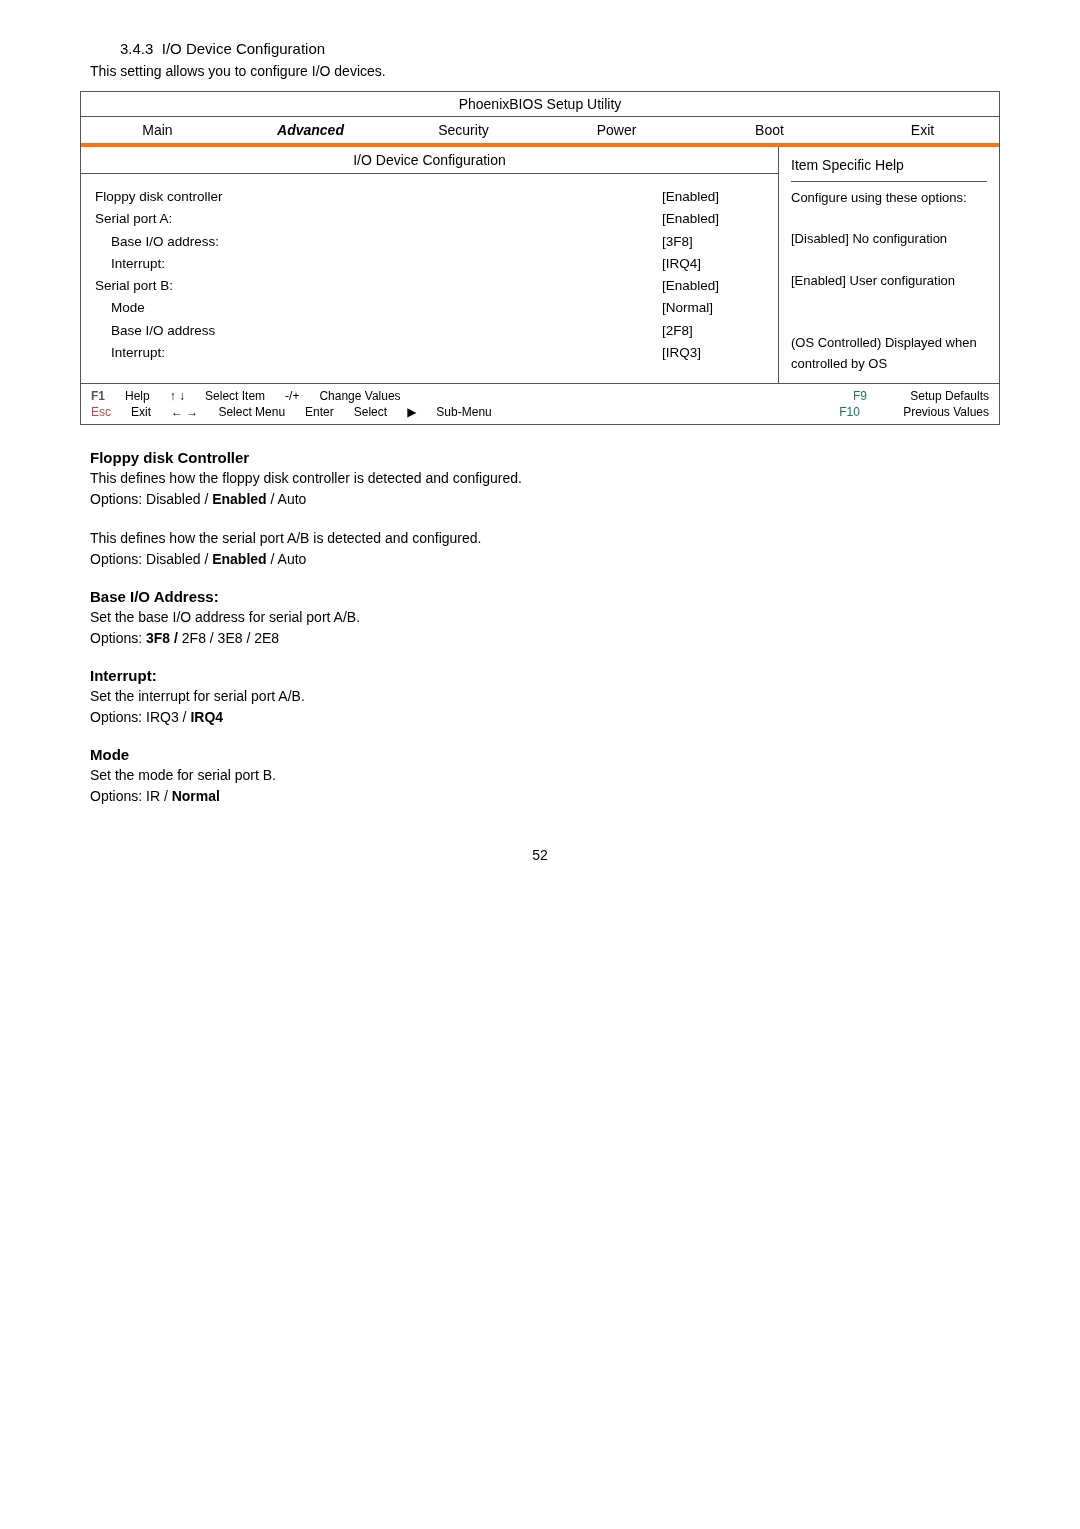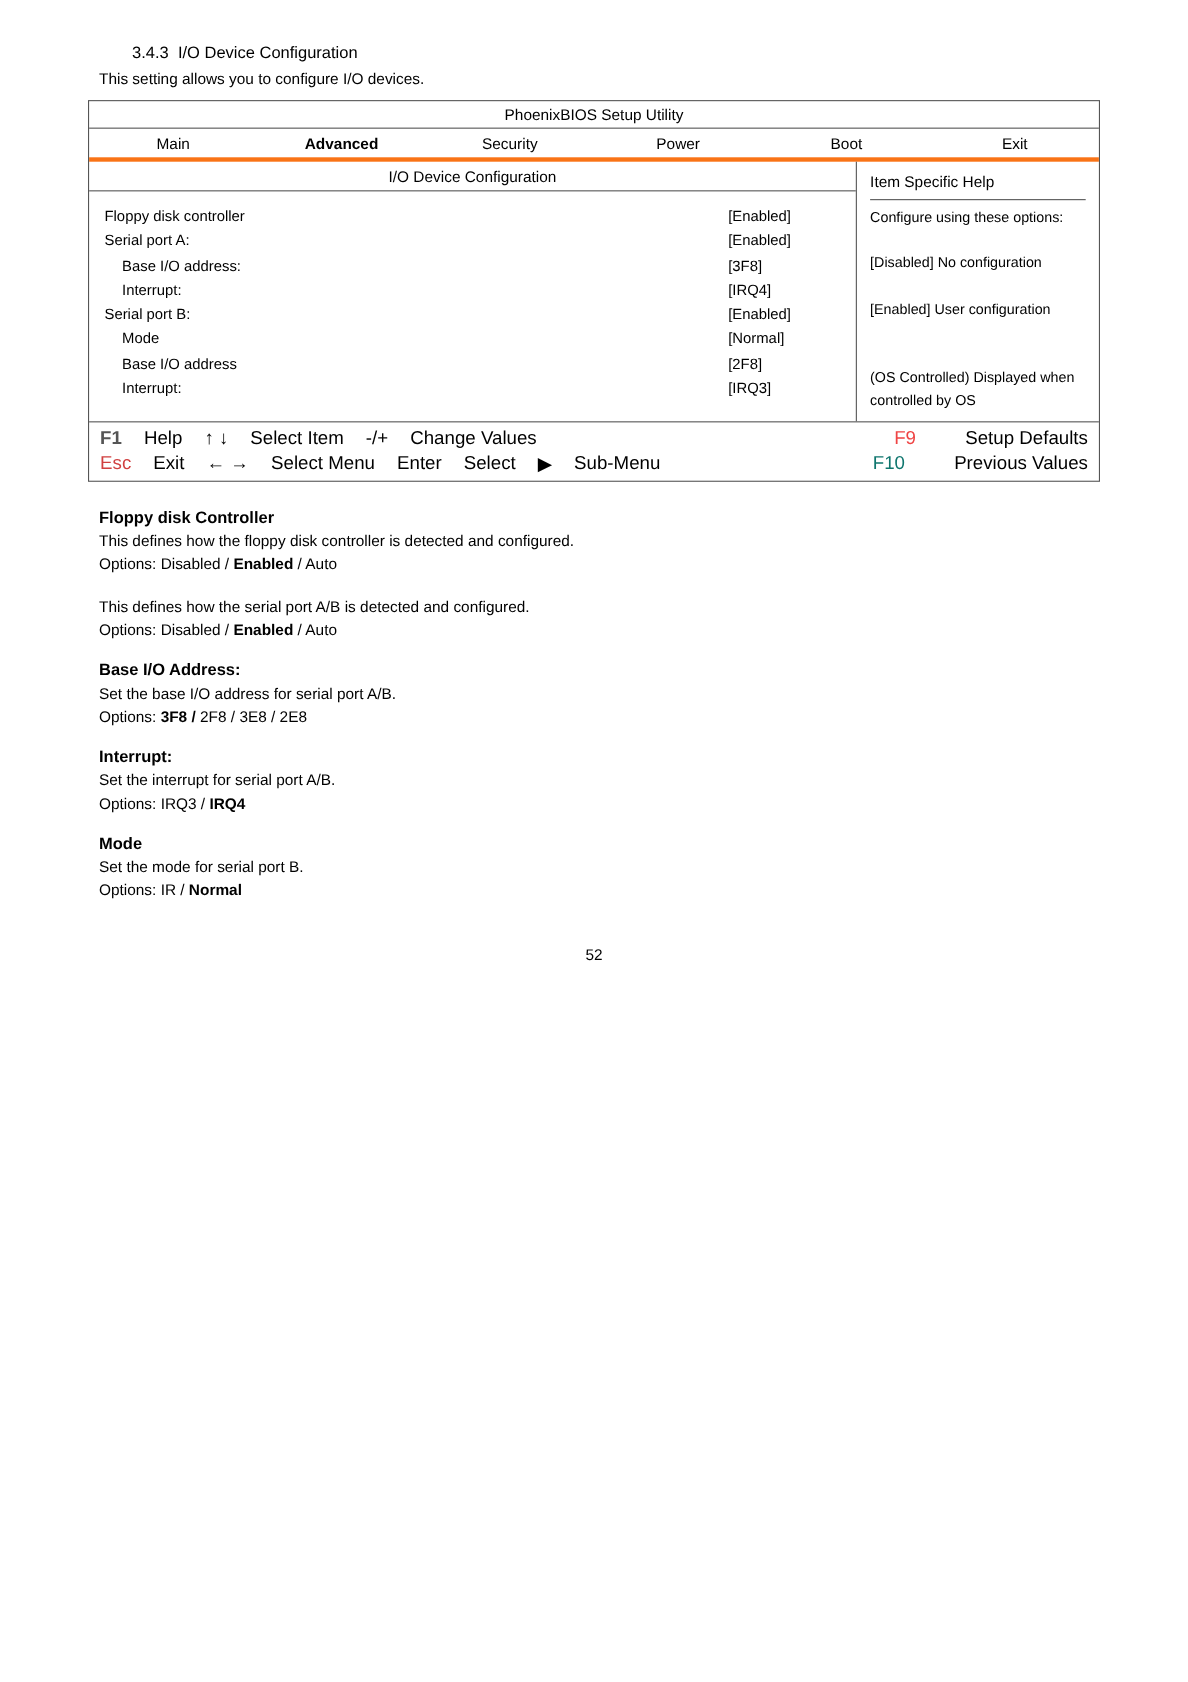--- a/index.html
+++ b/index.html
@@ -49,20 +49,21 @@
 
     .bios-menu-item {
       flex: 1;
       text-align: center;
       font-size: 14px;
       padding: 2px 8px;
     }
 
     .bios-menu-item.active {
       font-weight: bold;
+      font-style: italic;
     }
 
     .bios-content-area {
       display: flex;
       flex-direction: row;
     }
 
     .bios-left {
       flex: 1;
       border-right: 1px solid #555;
@@ -108,21 +109,21 @@
     .bios-right-header {
       border-bottom: 1px solid #555;
       padding-bottom: 4px;
       margin-bottom: 6px;
       font-size: 14px;
     }
 
     .bios-footer {
       border-top: 1px solid #555;
       padding: 5px 10px;
-      font-size: 17px;
+      font-size: 12px;
       display: flex;
       flex-direction: column;
       gap: 2px;
     }
 
     .bios-footer-row {
       display: flex;
       flex-direction: row;
       gap: 20px;
       align-items: center;
@@ -135,21 +136,21 @@
 
     .bios-footer-esc {
       color: #d04040;
     }
 
     .bios-footer-f10 {
       color: #0f766e;
     }
 
     .bios-footer-f9 {
-      color: #ef4444;
+      color: #15803d;
     }
 
     
     .desc-section {
       margin-bottom: 18px;
       padding-left: 10px;
     }
 
     .desc-title {
       font-weight: bold;

